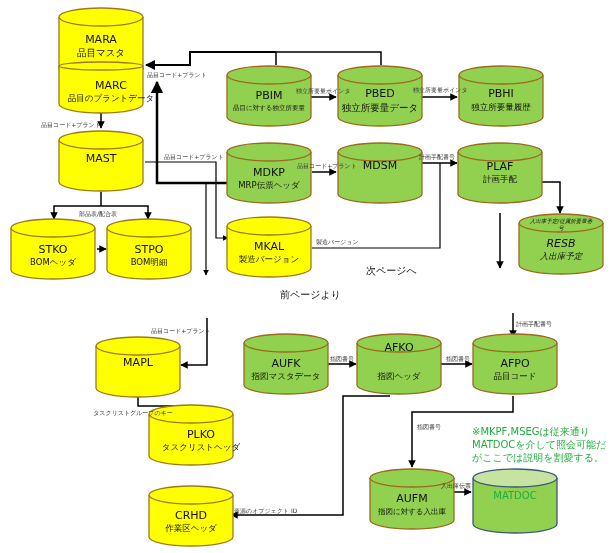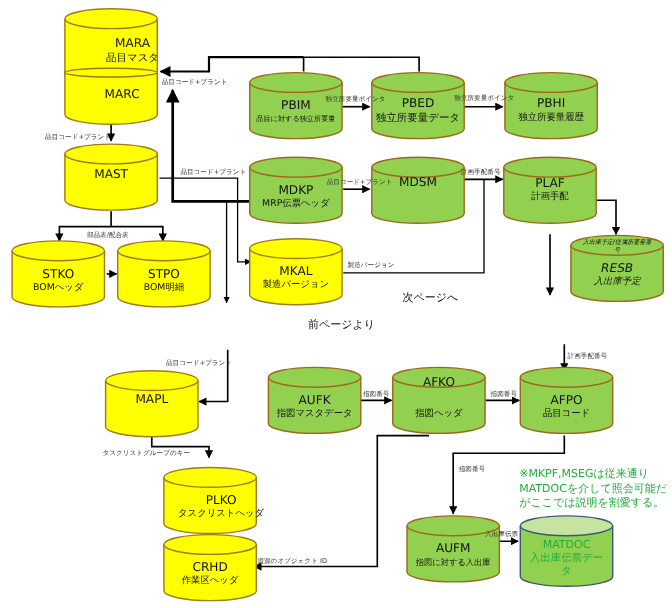--- a/index.html
+++ b/index.html
@@ -70,34 +70,35 @@
     <line x1="441" y1="364" x2="472" y2="364" stroke="#000" stroke-width="1.5" marker-end="url(#ah)"></line>
 
     <line x1="513" y1="313" x2="513" y2="337" stroke="#000" stroke-width="1.5" marker-end="url(#ah)"></line>
 
     <polyline points="513,396 513,412 412,412 412,467" fill="none" stroke="#000" stroke-width="1.5" marker-end="url(#ah)"></polyline>
 
     <line x1="452" y1="492" x2="471" y2="492" stroke="#000" stroke-width="1.5" marker-end="url(#ah)"></line>
   </svg>
 </div>
 
-<div class="node" style="left:58px;top:7px;width:86px;height:62px;padding-left:39px;">
+<div class="node" style="left:58px;top:7px;width:86px;height:62px;">
   <svg width="86" height="62">
       <path class="body" d="M1,10 L1,62 L85,62 L85,10" fill="#ffff00" stroke="#a07a1a" stroke-width="1.3"></path>
       <ellipse class="top" cx="43" cy="10" rx="42" ry="9" fill="#ffff00" stroke="#a07a1a" stroke-width="1.3"></ellipse>
     </svg>
   <div class="lbl code" style="top:26px">MARA</div>
   <div class="lbl name big" style="top:40px">品目マスタ</div>
 </div>
 <div class="node" style="left:58px;top:62px;width:86px;height:48px;padding-left:20px;">
   <svg width="86" height="52">
       <path class="body" d="M1,4 L1,42 A42,9 0 0 0 85,42 L85,4" fill="#ffff00" stroke="#a07a1a" stroke-width="1.3"></path>
       <ellipse class="top" cx="43" cy="4" rx="42" ry="4" fill="#ffff00" stroke="#a07a1a" stroke-width="1.3"></ellipse>
     </svg>
   <div class="lbl code" style="top:17px">MARC</div>
+  <div class="lbl name" style="top:31px">品目のプラントデータ</div>
 </div>
 <div class="node" style="left:58px;top:130px;width:86px;height:62px;">
   <svg width="86" height="62">
       <path class="body" d="M1,10 L1,52 A42,9 0 0 0 85,52 L85,10" fill="#ffff00" stroke="#a07a1a" stroke-width="1.3"></path>
       <ellipse class="top" cx="43" cy="10" rx="42" ry="9" fill="#ffff00" stroke="#a07a1a" stroke-width="1.3"></ellipse>
     </svg>
   <div class="lbl code" style="top:22px">MAST</div>
 </div>
 <div class="node" style="left:10px;top:218px;width:86px;height:62px;">
   <svg width="86" height="62">
@@ -179,21 +180,21 @@
   <div class="lbl code" style="top:24px">RESB</div>
   <div class="lbl name" style="top:38px">入出庫予定</div>
 </div>
 <div class="node" style="left:95px;top:336px;width:86px;height:62px;">
   <svg width="86" height="62">
       <path class="body" d="M1,10 L1,52 A42,9 0 0 0 85,52 L85,10" fill="#ffff00" stroke="#a07a1a" stroke-width="1.3"></path>
       <ellipse class="top" cx="43" cy="10" rx="42" ry="9" fill="#ffff00" stroke="#a07a1a" stroke-width="1.3"></ellipse>
     </svg>
   <div class="lbl code" style="top:20px">MAPL</div>
 </div>
-<div class="node" style="left:148px;top:424px;width:106px;height:62px;text-decoration:underline;">
+<div class="node" style="left:148px;top:404px;width:106px;height:62px;text-decoration:underline;">
   <svg width="86" height="62">
       <path class="body" d="M1,10 L1,52 A42,9 0 0 0 85,52 L85,10" fill="#ffff00" stroke="#a07a1a" stroke-width="1.3"></path>
       <ellipse class="top" cx="43" cy="10" rx="42" ry="9" fill="#ffff00" stroke="#a07a1a" stroke-width="1.3"></ellipse>
     </svg>
   <div class="lbl code" style="top:24px">PLKO</div>
   <div class="lbl name" style="top:38px">タスクリストヘッダ</div>
 </div>
 <div class="node" style="left:148px;top:485px;width:86px;height:62px;">
   <svg width="86" height="62">
       <path class="body" d="M1,10 L1,52 A42,9 0 0 0 85,52 L85,10" fill="#ffff00" stroke="#a07a1a" stroke-width="1.3"></path>
@@ -233,21 +234,20 @@
     </svg>
   <div class="lbl code" style="top:24px">AUFM</div>
   <div class="lbl name" style="top:38px;font-size:7.5px">指図に対する入出庫</div>
 </div>
 <div class="node" style="left:472px;top:468px;width:86px;height:66px;">
   <svg width="86" height="66">
       <path class="body" d="M1,10 L1,56 A42,9 0 0 0 85,56 L85,10" fill="#92d050" stroke="#3c5a78" stroke-width="1.3"></path>
       <ellipse class="top" cx="43" cy="10" rx="42" ry="9" fill="#c6e3a0" stroke="#3c5a78" stroke-width="1.3"></ellipse>
     </svg>
   <div class="lbl code" style="top:21px;color:#1fae3c;font-size:10px">MATDOC</div>
-  <div class="lbl name big" style="top:34px;color:#1fae3c;padding:0 6px">入出庫伝票データ</div>
 </div>
 
 <div class="note" style="left:472px;top:425px;width:136px;">※MKPF,MSEGは従来通りMATDOCを介して照会可能だがここでは説明を割愛する。</div>
 
 <div class="elabel" style="left:147px;top:71px">品目コード+プラント</div>
 <div class="elabel" style="left:41px;top:121px">品目コード+プラント</div>
 <div class="elabel" style="left:164px;top:153px">品目コード+プラント</div>
 <div class="elabel" style="left:79px;top:210px">部品表/配合表</div>
 <div class="elabel" style="left:296px;top:87px">独立所要量ポインタ</div>
 <div class="elabel" style="left:413px;top:86px">独立所要量ポインタ</div>

